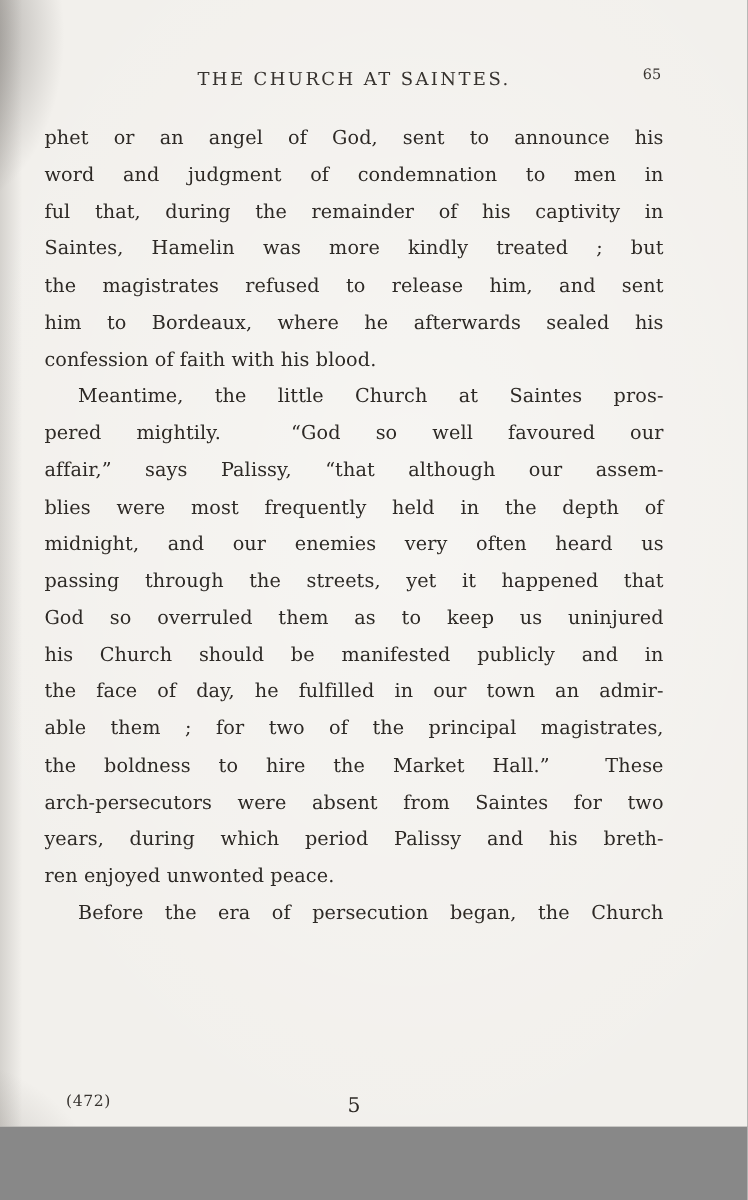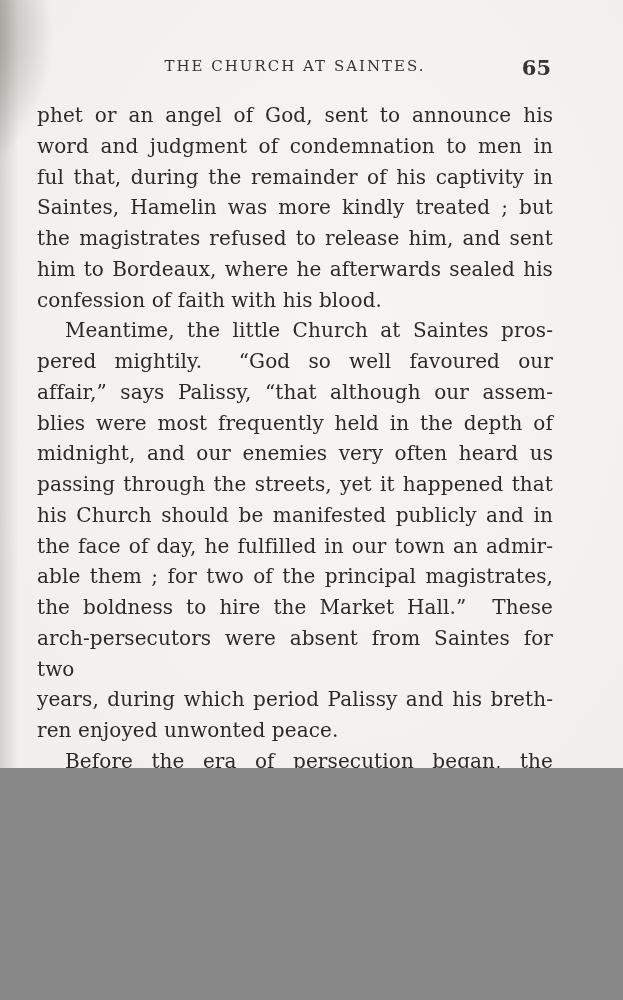--- a/index.html
+++ b/index.html
@@ -1,18 +1,18 @@
 <!DOCTYPE html>
 <html><head>
 <meta charset="utf-8">
 <style>
   html,body { margin:0; padding:0; background:#888; }
   .page {
     position:relative;
-    width:623px; height:768px;
+    width:623px; height:939px;
     margin:0 auto;
     background:#f2f0ec;
     overflow:hidden;
     font-family:"DejaVu Serif", serif;
     color:#2d2925;
   }
   
   .scan-shading {
     position:absolute; inset:0;
     pointer-events:none;
@@ -23,27 +23,27 @@
       radial-gradient(500px 700px at 55% 45%, rgba(255,255,255,0.35), rgba(255,255,255,0) 80%);
   }
   .running-head {
     position:absolute; top:57px; left:37px; width:516px;
     text-align:center;
     font-size:15px; letter-spacing:2px;
     color:#37332f;
   }
   .running-head .folio {
     position:absolute; right:2px; top:-2px;
-    font-size:21px; letter-spacing:0;font-weight:bold;
+    font-size:12px; letter-spacing:0;
   }
   .body-text {
     position:absolute; top:100px; left:37px; width:516px;
   }
   .bline {
-    font-size:20px;
+    font-size:16px;
     line-height:30.75px;
     letter-spacing:0.1px;
     text-align:justify;
     text-align-last:justify;
     white-space:pre-wrap;
   }
   .bline.indent { text-indent:28px; }
   .bline.end { text-align:right; text-align-last:left; }
   .footer-sig {
     position:absolute; left:55px; top:911px;
@@ -86,20 +86,21 @@
       <div class="bline">Saintes, Hamelin was more kindly treated ; but</div>
       <div class="bline">the magistrates refused to release him, and sent</div>
       <div class="bline">him to Bordeaux, where he afterwards sealed his</div>
       <div class="bline end">confession of faith with his blood.</div>
       <div class="bline indent">Meantime, the little Church at Saintes pros-</div>
       <div class="bline">pered mightily.  “God so well favoured our</div>
       <div class="bline">affair,” says Palissy, “that although our assem-</div>
       <div class="bline">blies were most frequently held in the depth of</div>
       <div class="bline">midnight, and our enemies very often heard us</div>
       <div class="bline">passing through the streets, yet it happened that</div>
+      <div class="bline">God so overruled them as to keep us uninjured</div>
       <div class="bline">his Church should be manifested publicly and in</div>
       <div class="bline">the face of day, he fulfilled in our town an admir-</div>
       <div class="bline">able them ; for two of the principal magistrates,</div>
       <div class="bline">the boldness to hire the Market Hall.”  These</div>
       <div class="bline">arch-persecutors were absent from Saintes for two</div>
       <div class="bline">years, during which period Palissy and his breth-</div>
       <div class="bline end">ren enjoyed unwonted peace.</div>
       <div class="bline indent">Before the era of persecution began, the Church</div>
     </div>
 

